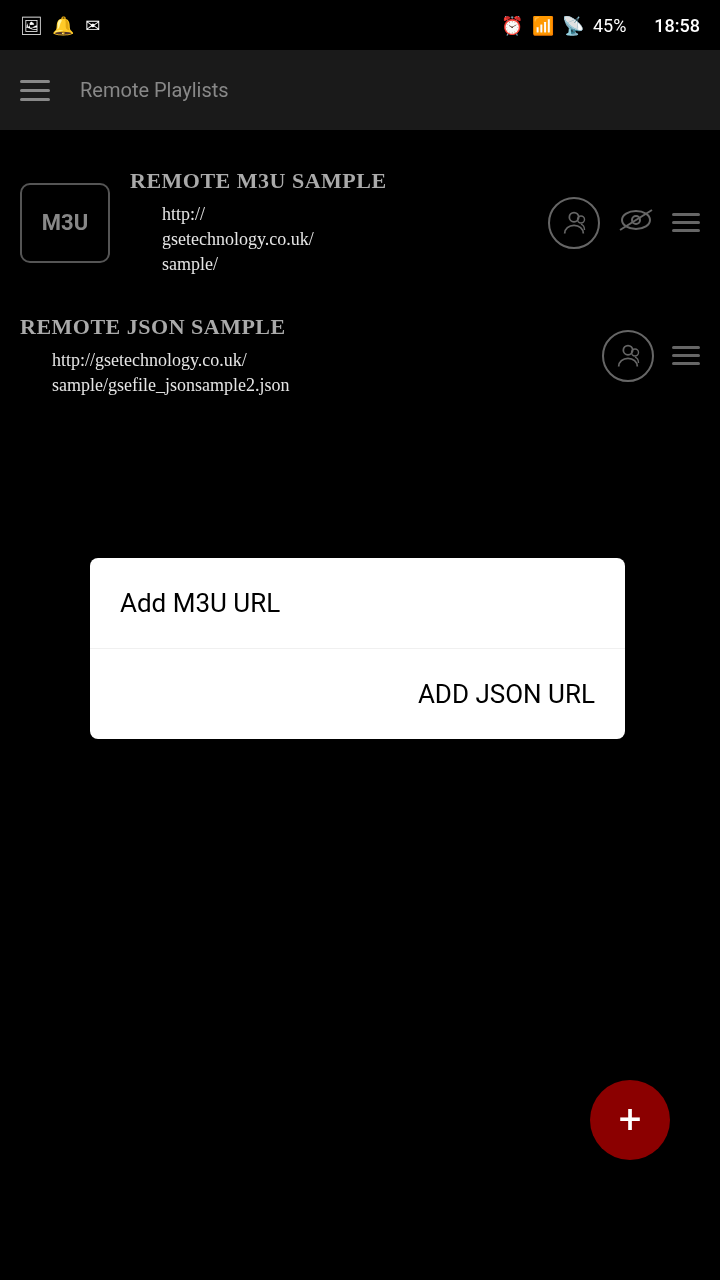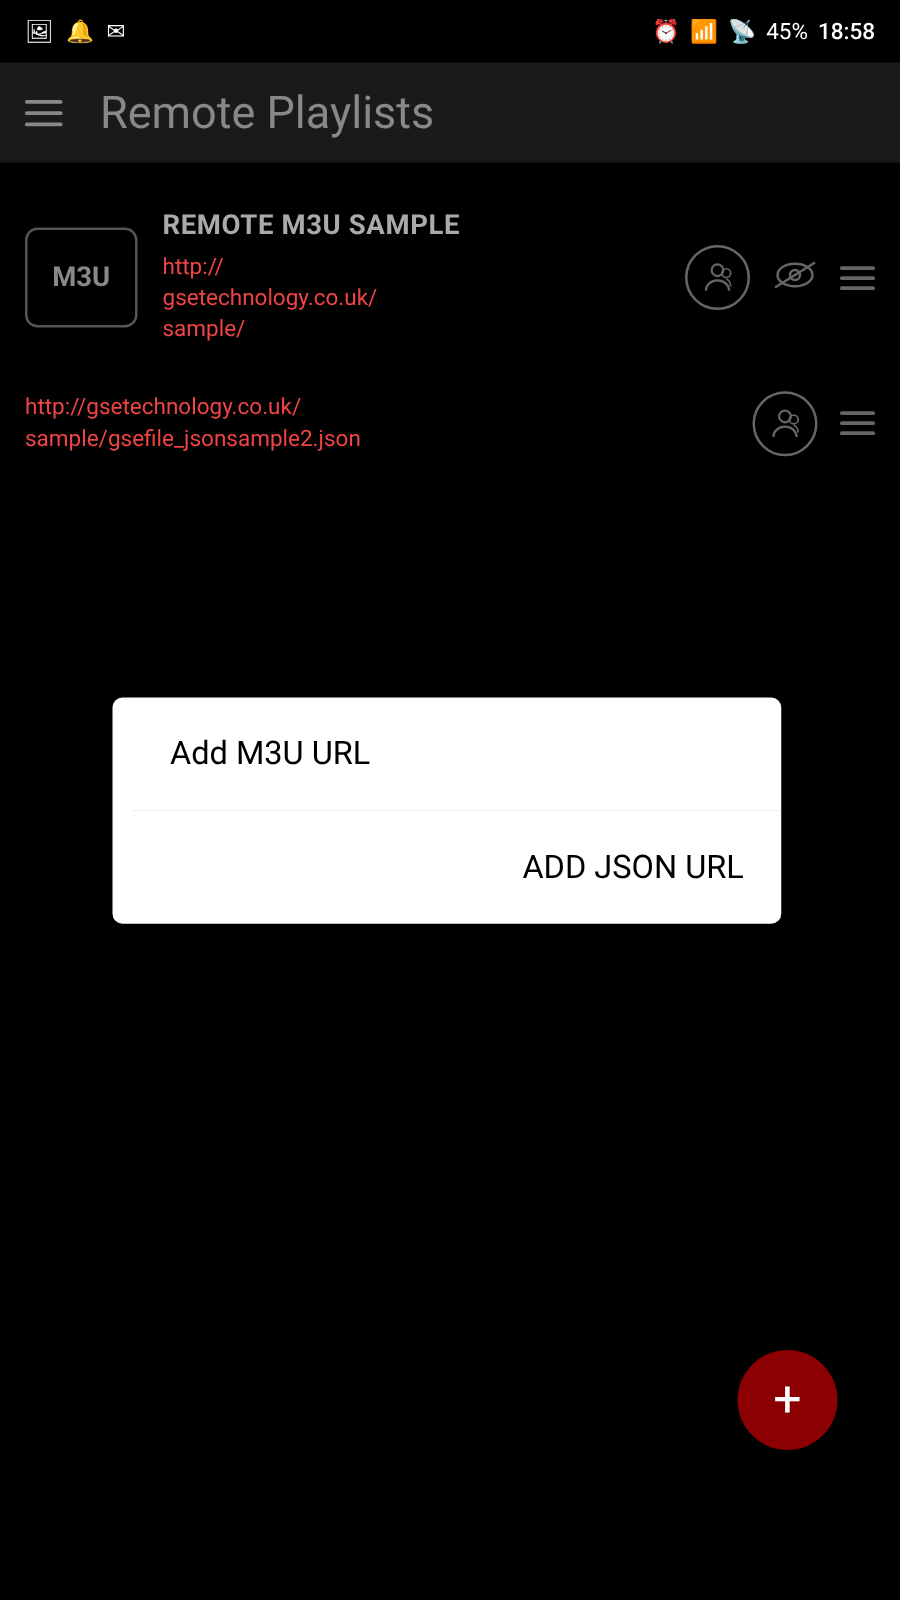--- a/index.html
+++ b/index.html
@@ -46,20 +46,21 @@
 
     .status-right span {
       color: #fff;
       font-size: 18px;
     }
 
     .time {
       color: #fff;
       font-size: 22px;
       font-weight: 500;
+      margin-left: 20px;
     }
 
     
     .header {
       width: 100%;
       height: 80px;
       background: #1a1a1a;
       display: flex;
       align-items: center;
       padding: 0 20px;
@@ -76,21 +77,21 @@
     .menu-icon span {
       display: block;
       width: 30px;
       height: 3px;
       background: #888;
       border-radius: 2px;
     }
 
     .header-title {
       color: #888;
-      font-size: 36px;
+      font-size: 20px;
       font-weight: 400;
     }
 
     
     .playlist-container {
       padding: 20px 0;
     }
 
     .playlist-item {
       display: flex;
@@ -111,34 +112,36 @@
     }
 
     .playlist-thumb-label {
       color: #888;
       font-size: 22px;
       font-weight: bold;
     }
 
     .playlist-info {
       flex: 1;
+      font-family: Liberation Serif, serif;
     }
 
     .playlist-name {
       color: #aaa;
       font-size: 22px;
       font-weight: bold;
       letter-spacing: 0.5px;
       margin-bottom: 8px;
     }
 
     .playlist-url {
-      color: #ef4444;
+      color: #e5e5e5;
       font-size: 18px;
       line-height: 1.4;
+      margin-left: 32px;
     }
 
     .playlist-actions {
       display: flex;
       align-items: center;
       gap: 18px;
       flex-shrink: 0;
     }
 
     
@@ -188,21 +191,20 @@
 
     .popup-menu {
       position: absolute;
       top: 558px;
       left: 90px;
       width: 535px;
       background: #fff;
       border-radius: 8px;
       overflow: hidden;
       box-shadow: 0 4px 20px rgba(0,0,0,0.5);
-      padding-left: 16px;
     }
 
     .popup-item {
       padding: 30px 30px;
       font-size: 26px;
       color: #000;
       cursor: pointer;
       border-bottom: 1px solid #f0f0f0;
     }
 
@@ -296,20 +298,21 @@
       <div class="hamburger-icon">
         <span></span>
         <span></span>
         <span></span>
       </div>
     </div>
   </div>
 
   <div class="playlist-item">
     <div class="playlist-info">
+      <div class="playlist-name">REMOTE JSON SAMPLE</div>
       <div class="playlist-url">http://gsetechnology.co.uk/<br>sample/gsefile_jsonsample2.json</div>
     </div>
     <div class="playlist-actions">
       <div class="circle-btn">
         <svg class="person-icon" viewBox="0 0 24 24" xmlns="http://www.w3.org/2000/svg">
           <circle cx="12" cy="7" r="4" stroke="#666" stroke-width="1.5" fill="none"></circle>
           <path d="M4 21c0-4 3.6-7 8-7s8 3 8 7" stroke="#666" stroke-width="1.5" fill="none"></path>
           <circle cx="18" cy="9" r="3" stroke="#666" stroke-width="1.2" fill="none"></circle>
           <path d="M21 18c0-2.5-1.5-4.5-3-5" stroke="#666" stroke-width="1.2" fill="none"></path>
         </svg>

